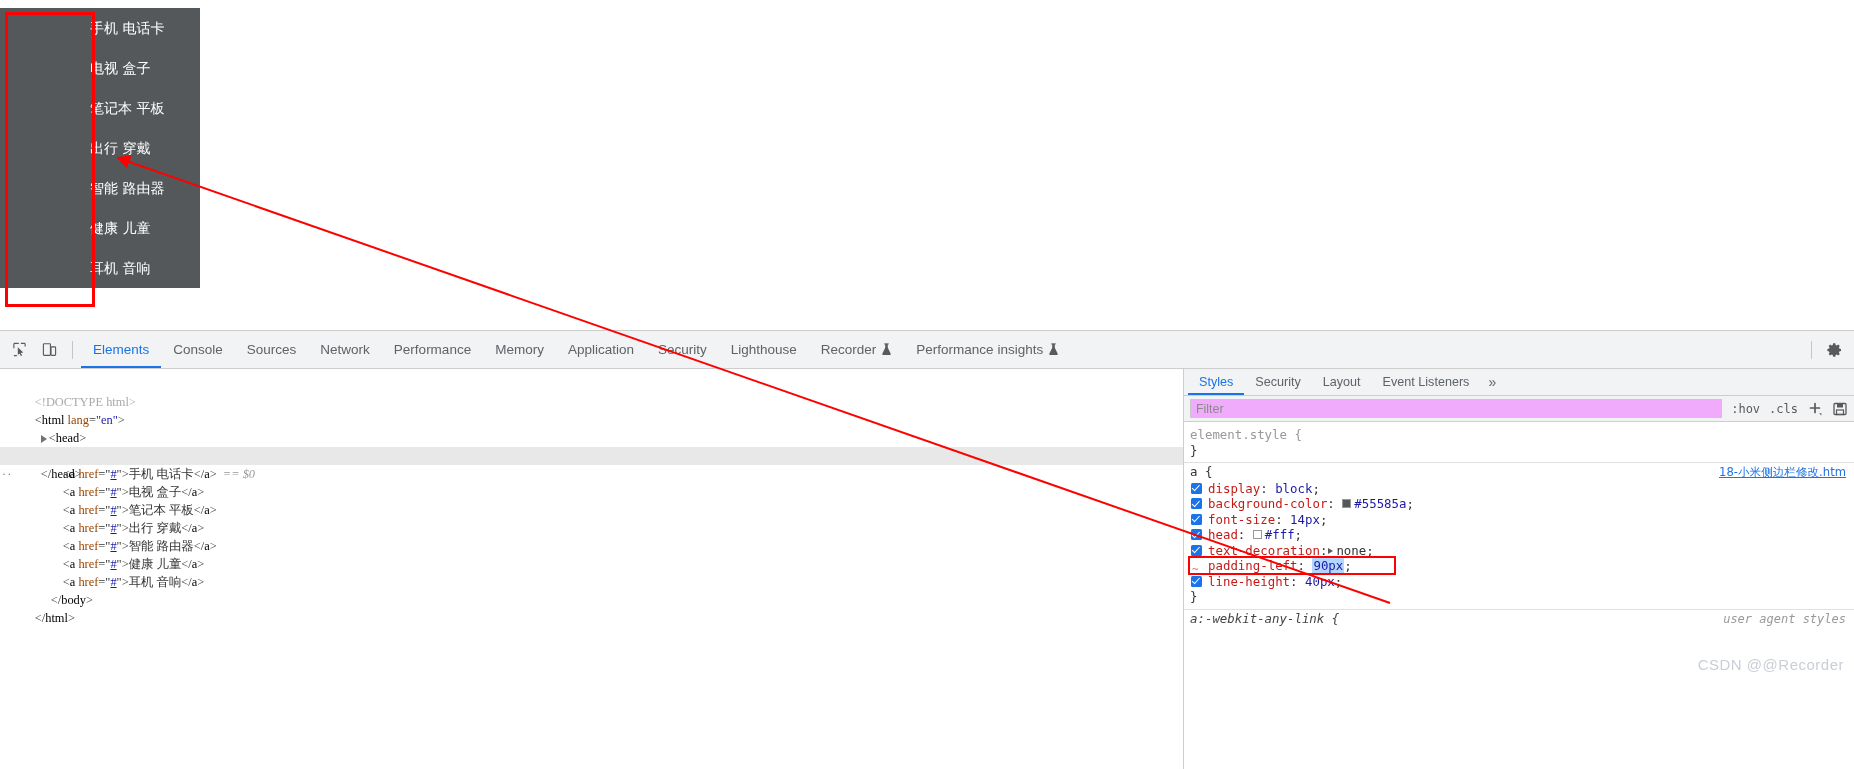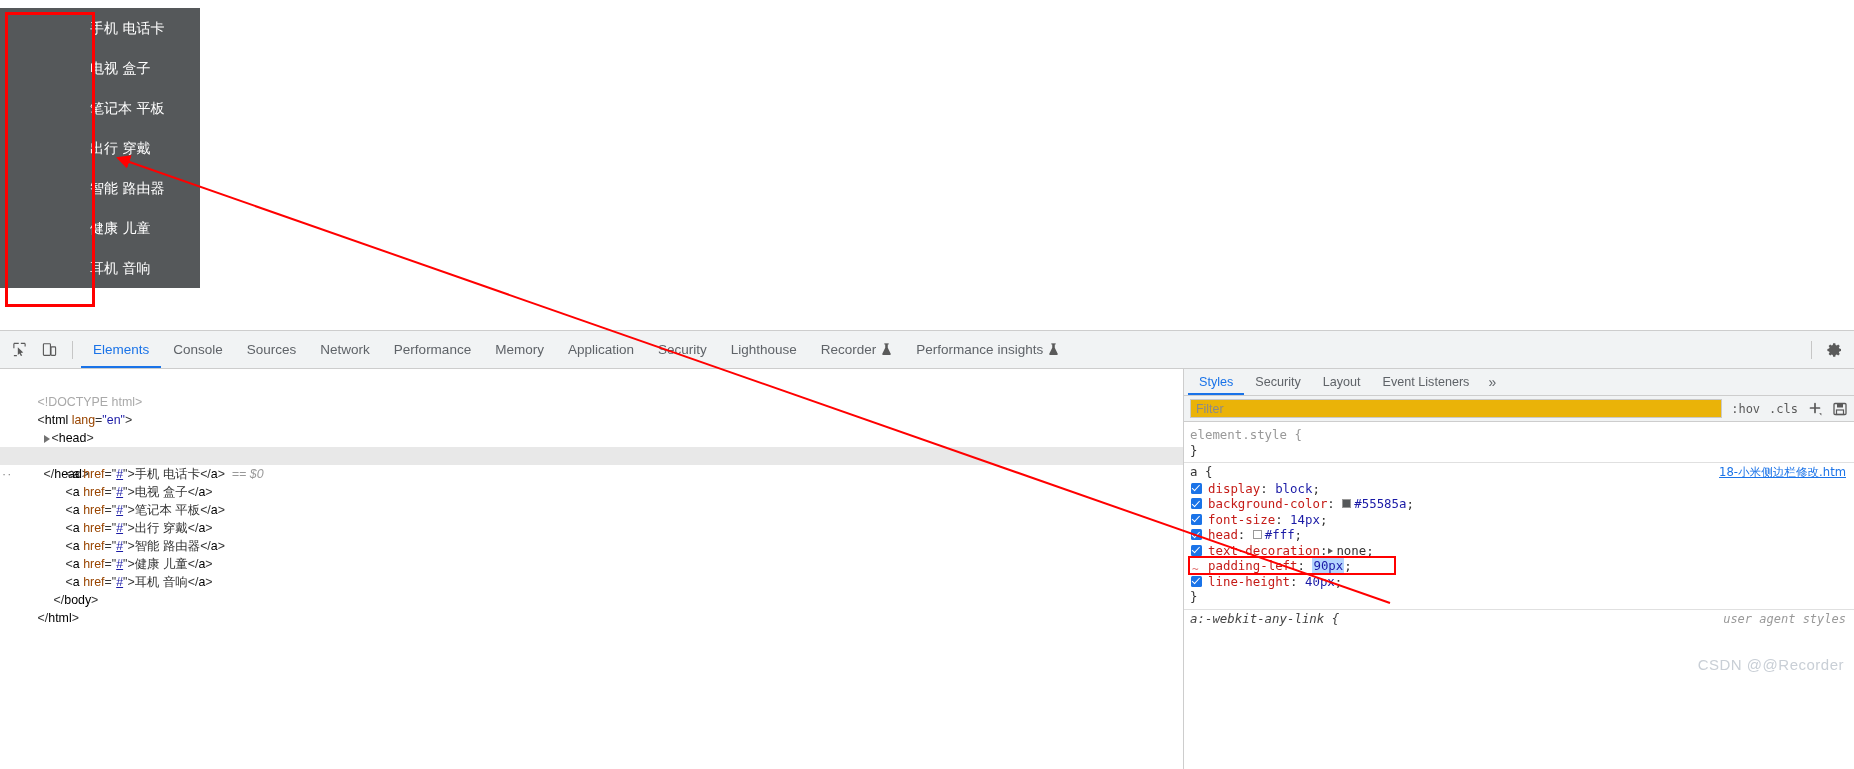--- a/index.html
+++ b/index.html
@@ -127,21 +127,21 @@
   }
   #styles-pane {
     flex: 1 1 auto;
     height: 100%;
     background: #ffffff;
     overflow: hidden;
   }
 
   
   .code, .dom-row {
-    font-family: Liberation Sans, sans-serif;
+    font-family: Liberation Serif, serif;
     font-size: 12.4px;
     line-height: 18px;
     white-space: pre;
   }
   .dom-row {
     position: relative;
     padding-left: 10px;
     height: 18px;
     color: #333;
   }
@@ -218,21 +218,21 @@
     background: #f1f3f4;
     border-bottom: 1px solid #cdcdcd;
     display: flex; align-items: center;
     gap: 9px;
     padding: 0 6px;
   }
   #filter-input {
     flex: 1 1 auto;
     height: 19px;
     border: 1px solid #c9c9c9;
-    background: #eab308;
+    background: #f0abfc;
     font-size: 12.4px;
     color: #5f6368;
     padding: 0 5px;
     font-family: "Liberation Sans", sans-serif;
   }
   #filter-input::placeholder { color: #8a8a8a; }
   .pill {
     font-family: "DejaVu Sans Mono", monospace;
     font-size: 12px;
     color: #5a5a5a;

